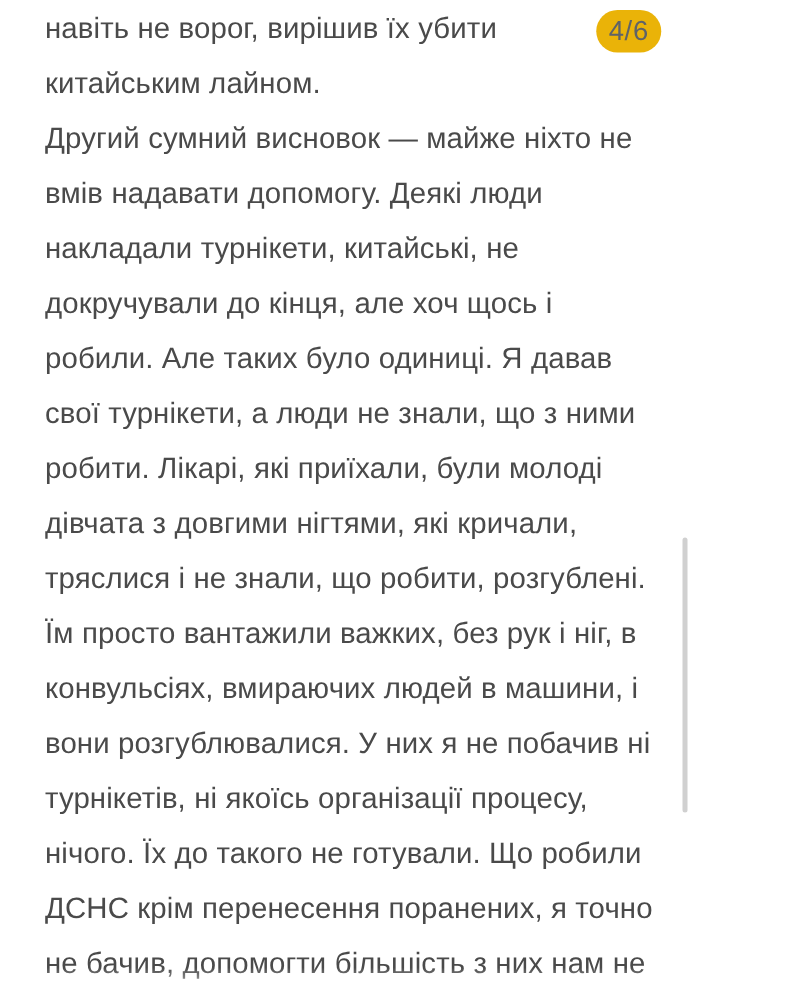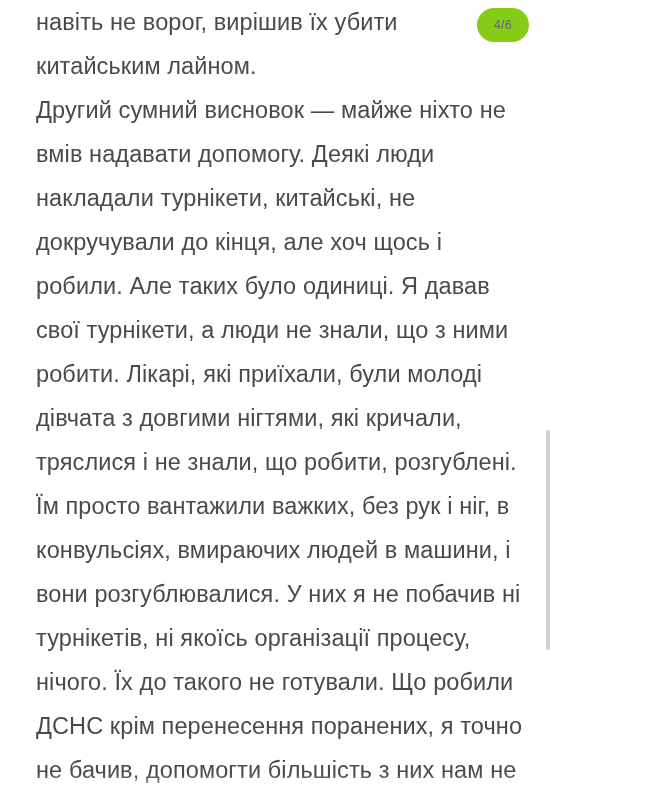--- a/index.html
+++ b/index.html
@@ -33,23 +33,23 @@
     white-space: pre-wrap;
     word-wrap: break-word;
   }
   .page-counter {
     position: absolute;
     right: 24px;
     top: 8px;
     width: 52px;
     height: 34px;
     border-radius: 17px;
-    background: #84cc16;
+    background: #eab308;
     color: #5f6368;
-    font-size: 12px;
+    font-size: 22px;
     display: flex;
     align-items: center;
     justify-content: center;
     letter-spacing: 0.5px;
   }
   .scrollbar-track {
     position: absolute;
     right: 3px;
     top: 0;
     width: 4px;

